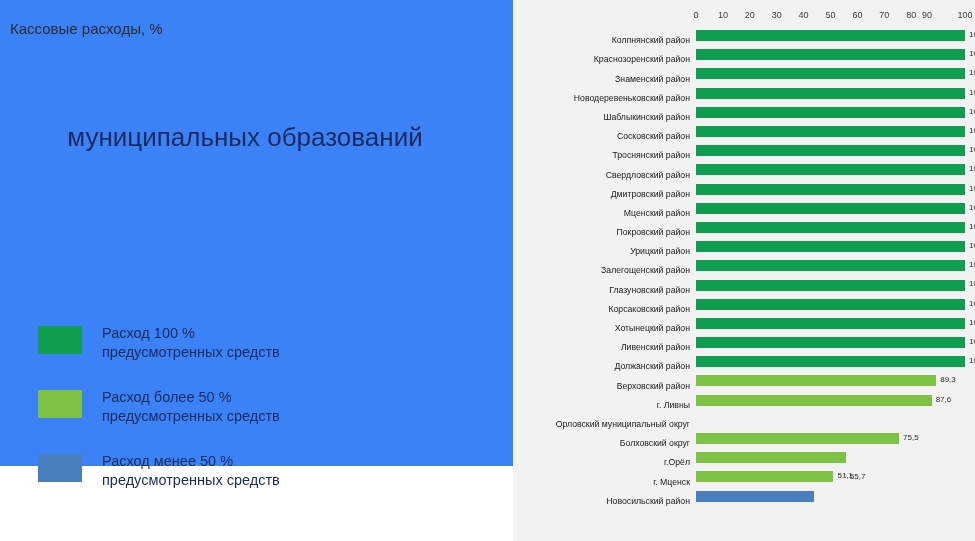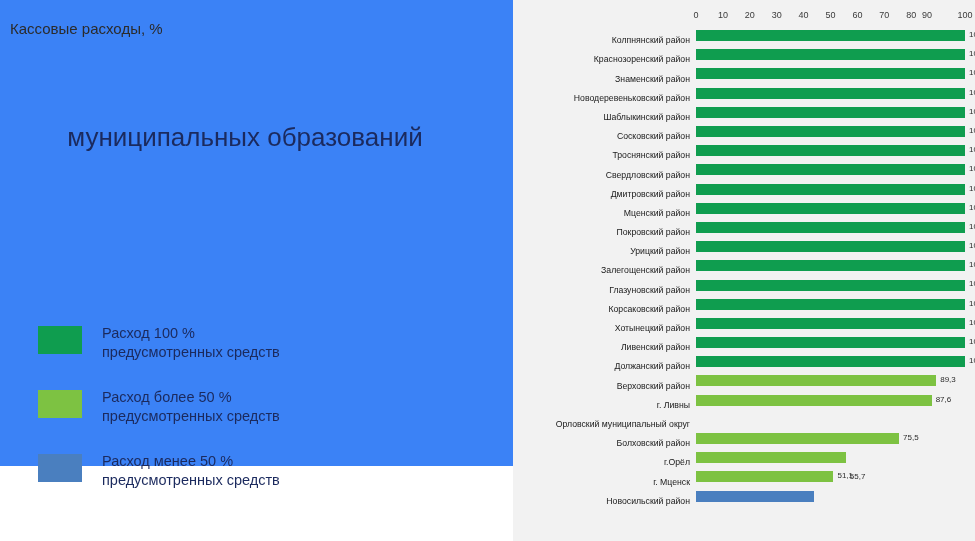--- a/index.html
+++ b/index.html
@@ -315,21 +315,21 @@
             <div class="row-label">г. Ливны</div>
             <div class="bar-wrap">
               <div class="bar lightgreen" style="width: 235.644px;"></div>
               <div class="bar-value" style="left: 239.644px;">87,6</div>
             </div>
           </div>
           <div class="row">
             <div class="row-label">Орловский муниципальный округ</div>
           </div>
           <div class="row">
-            <div class="row-label">Болховский район</div>
+            <div class="row-label">Болховский округ</div>
             <div class="bar-wrap">
               <div class="bar lightgreen" style="width: 203.095px;"></div>
               <div class="bar-value" style="left: 207.095px;">75,5</div>
             </div>
           </div>
           <div class="row">
             <div class="row-label">г.Орёл</div>
             <div class="bar-wrap">
               <div class="bar lightgreen" style="width: 149.833px;"></div>
               <div class="bar-value" style="left: 153.833px; margin-top: 20px;">55,7</div>

